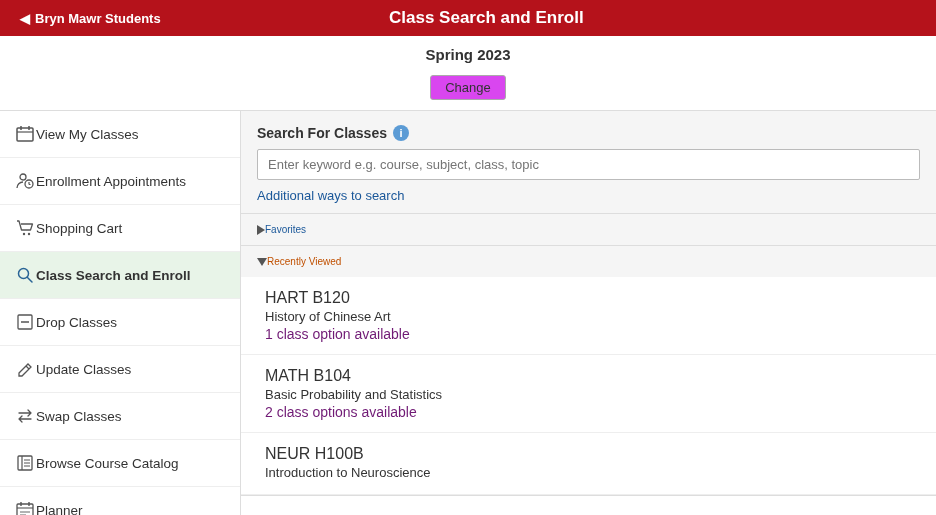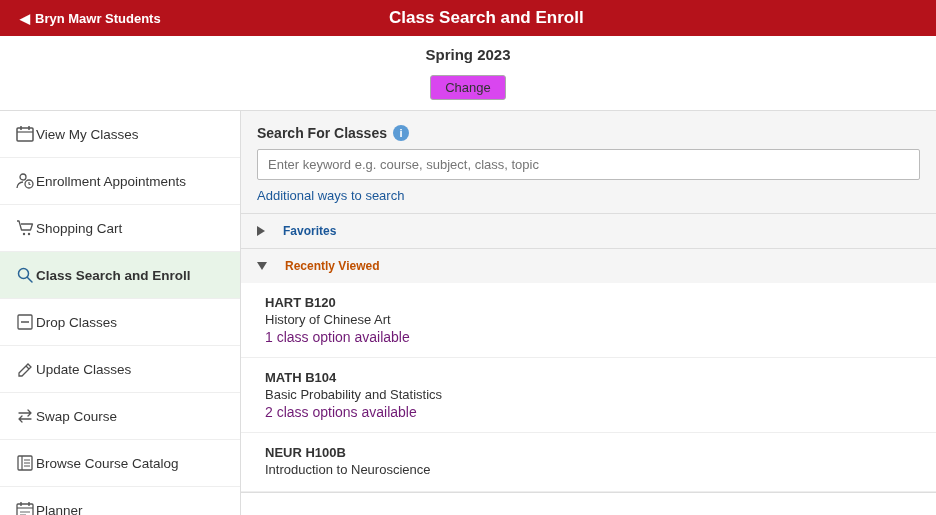--- a/index.html
+++ b/index.html
@@ -154,23 +154,23 @@
     
     .accordion-section {
       border-bottom: 1px solid #ddd;
     }
     .accordion-header {
       display: flex;
       align-items: center;
       padding: 10px 16px;
       cursor: pointer;
       background: #f5f5f5;
-      gap: 18px;
-      font-weight: bold;
-      font-size: 12px;
+      gap: 0;
+      font-weight: normal;
+      font-size: 10px;
     }
     .accordion-header.expanded { background: #f5f5f5; }
     .triangle-right { 
       width: 0; height: 0; 
       border-top: 5px solid transparent; 
       border-bottom: 5px solid transparent; 
       border-left: 8px solid #555; 
     }
     .triangle-down { 
       width: 0; height: 0; 
@@ -184,22 +184,22 @@
     
     .course-list {
       background: #fff;
     }
     .course-item {
       padding: 12px 24px;
       border-bottom: 1px solid #eee;
       cursor: pointer;
     }
     .course-code {
-      font-weight: bold;
-      font-size: 13px;
+      font-weight: normal;
+      font-size: 16px;
       color: #333;
       margin-bottom: 2px;
     }
     .course-name {
       font-size: 13px;
       color: #333;
       margin-bottom: 2px;
     }
     .course-name .highlight { color: #c05000; }
     .course-options {
@@ -297,21 +297,21 @@
       <span>Update Classes</span>
     </div>
 
     <div class="sidebar-item">
       <span class="sidebar-icon">
         <svg width="18" height="18" viewBox="0 0 18 18" fill="none">
           <path d="M3 6h12M12 3l3 3-3 3" stroke="#555" stroke-width="1.3" fill="none" stroke-linecap="round" stroke-linejoin="round"></path>
           <path d="M15 12H3M6 9l-3 3 3 3" stroke="#555" stroke-width="1.3" fill="none" stroke-linecap="round" stroke-linejoin="round"></path>
         </svg>
       </span>
-      <span>Swap Course</span>
+      <span>Swap Classes</span>
     </div>
 
     <div class="sidebar-item">
       <span class="sidebar-icon">
         <svg width="18" height="18" viewBox="0 0 18 18" fill="none">
           <rect x="2" y="2" width="14" height="14" rx="1" stroke="#555" stroke-width="1.3" fill="none"></rect>
           <line x1="6" y1="2" x2="6" y2="16" stroke="#555" stroke-width="1.2"></line>
           <line x1="8" y1="6" x2="14" y2="6" stroke="#555" stroke-width="1"></line>
           <line x1="8" y1="9" x2="14" y2="9" stroke="#555" stroke-width="1"></line>
           <line x1="8" y1="12" x2="14" y2="12" stroke="#555" stroke-width="1"></line>

